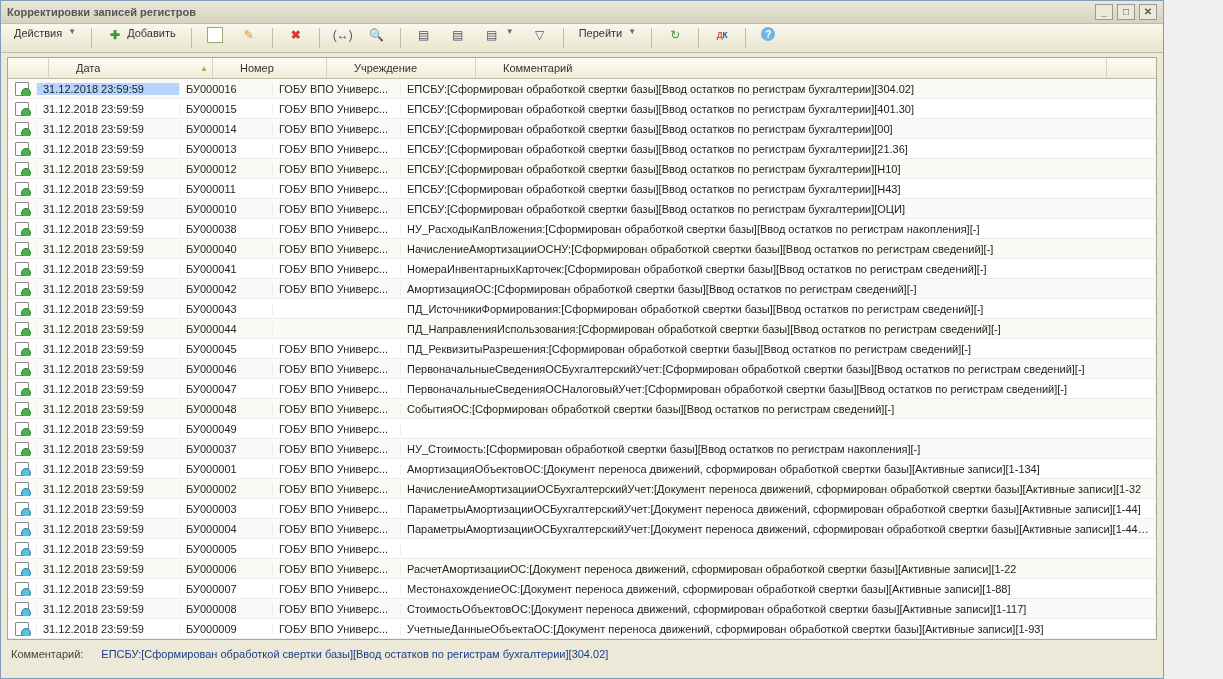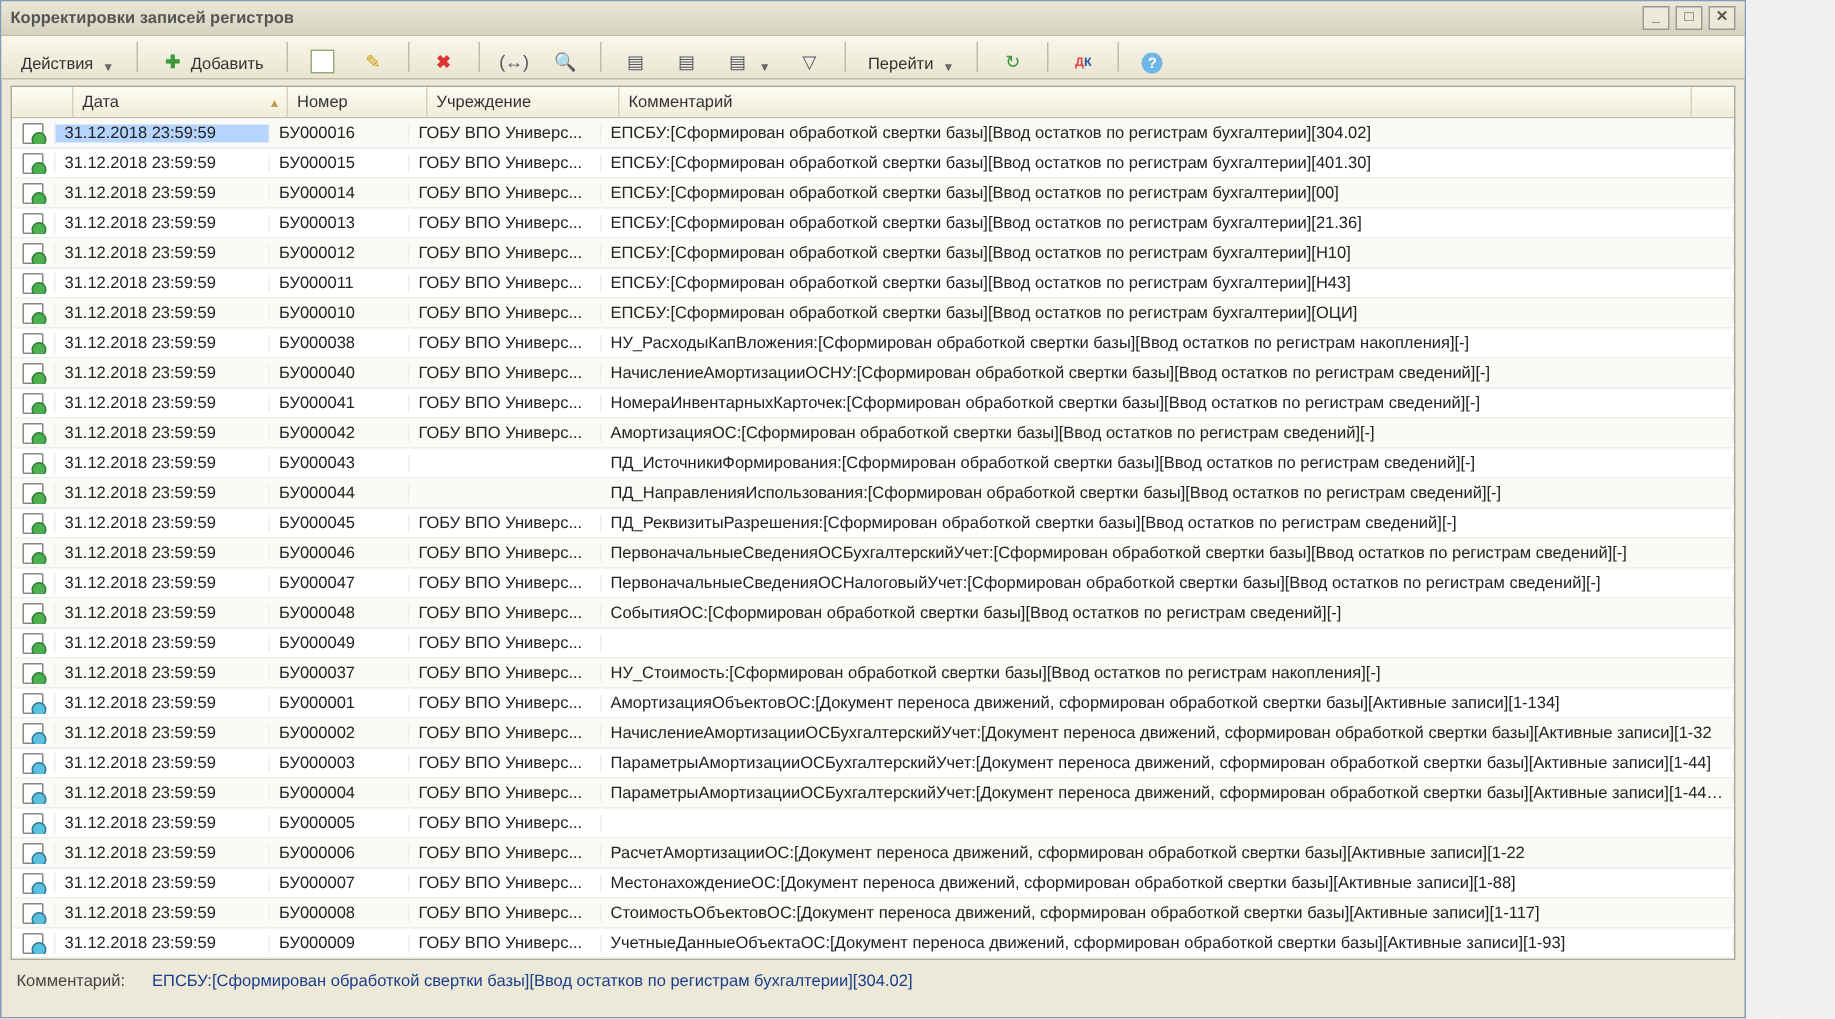--- a/index.html
+++ b/index.html
@@ -1,26 +1,26 @@
 <!DOCTYPE html>
 <html><head>
 <meta charset="utf-8">
 <style>
   html,body{margin:0;padding:0;height:100%;font-family:Arial,sans-serif;font-size:11px;background:#f0f0f0;color:#333;}
   .window{width:1164px;height:679px;background:#ece9d8;border:1px solid #7f9db9;box-sizing:border-box;display:flex;flex-direction:column;}
   .titlebar{height:22px;background:linear-gradient(#eae7d7,#d6d2bf);border-bottom:1px solid #c0bca9;display:flex;align-items:center;padding:0 6px;font-weight:bold;color:#555;}
   .titlebar .title{flex:1;}
   .titlebar .wbtn{width:16px;height:14px;margin-left:4px;border:1px solid #999;background:#ece9d8;display:flex;align-items:center;justify-content:center;cursor:pointer;font-size:10px;line-height:10px;}
   .toolbar{height:28px;background:linear-gradient(#faf8ec,#e8e4cf);border-bottom:1px solid #c0bca9;display:flex;align-items:center;padding:0 6px;gap:4px;}
-  .tbtn{height:22px;padding:0 6px;border:1px solid transparent;border-radius:3px;display:flex;align-items:flex-end;gap:4px;cursor:pointer;color:#333;}
+  .tbtn{height:22px;padding:0 6px;border:1px solid transparent;border-radius:3px;display:flex;align-items:flex-start;gap:4px;cursor:pointer;color:#333;}
   .tbtn .drop{font-size:8px;color:#666;margin-left:2px;}
   .sep{width:1px;height:20px;background:#c0bca9;margin:0 4px;}
   .icon{width:16px;height:16px;display:flex;align-items:center;justify-content:center;font-size:12px;}
   .grid-wrap{flex:1;margin:4px 6px 0 6px;border:1px solid #a9a99a;background:#fff;display:flex;flex-direction:column;overflow:hidden;}
-  .grid-head{height:20px;background:linear-gradient(#fdfcf3,#f0edd8);border-bottom:1px solid #c0bca9;display:flex;flex-shrink:0;}
+  .grid-head{height:20px;background:linear-gradient(#fdfcf3,#f0edd8);border-bottom:1px solid #c0bca9;display:flex;flex-shrink:0;gap:21px;}
   .gh-cell{border-right:1px solid #d6d2bf;padding:0 6px;display:flex;align-items:center;color:#333;position:relative;white-space:nowrap;overflow:hidden;}
   .gh-cell .sort{position:absolute;right:4px;font-size:8px;color:#c0a050;}
   .col-icon{width:28px;}
   .col-date{width:130px;}
   .col-num{width:80px;}
   .col-inst{width:115px;}
   .col-com{flex:1;}
   .col-scroll{width:16px;border-right:none;}
   .grid-body{flex:1;overflow-y:scroll;background:#fff;}
   .row{display:flex;height:19px;border-bottom:1px solid #eee;align-items:center;}

